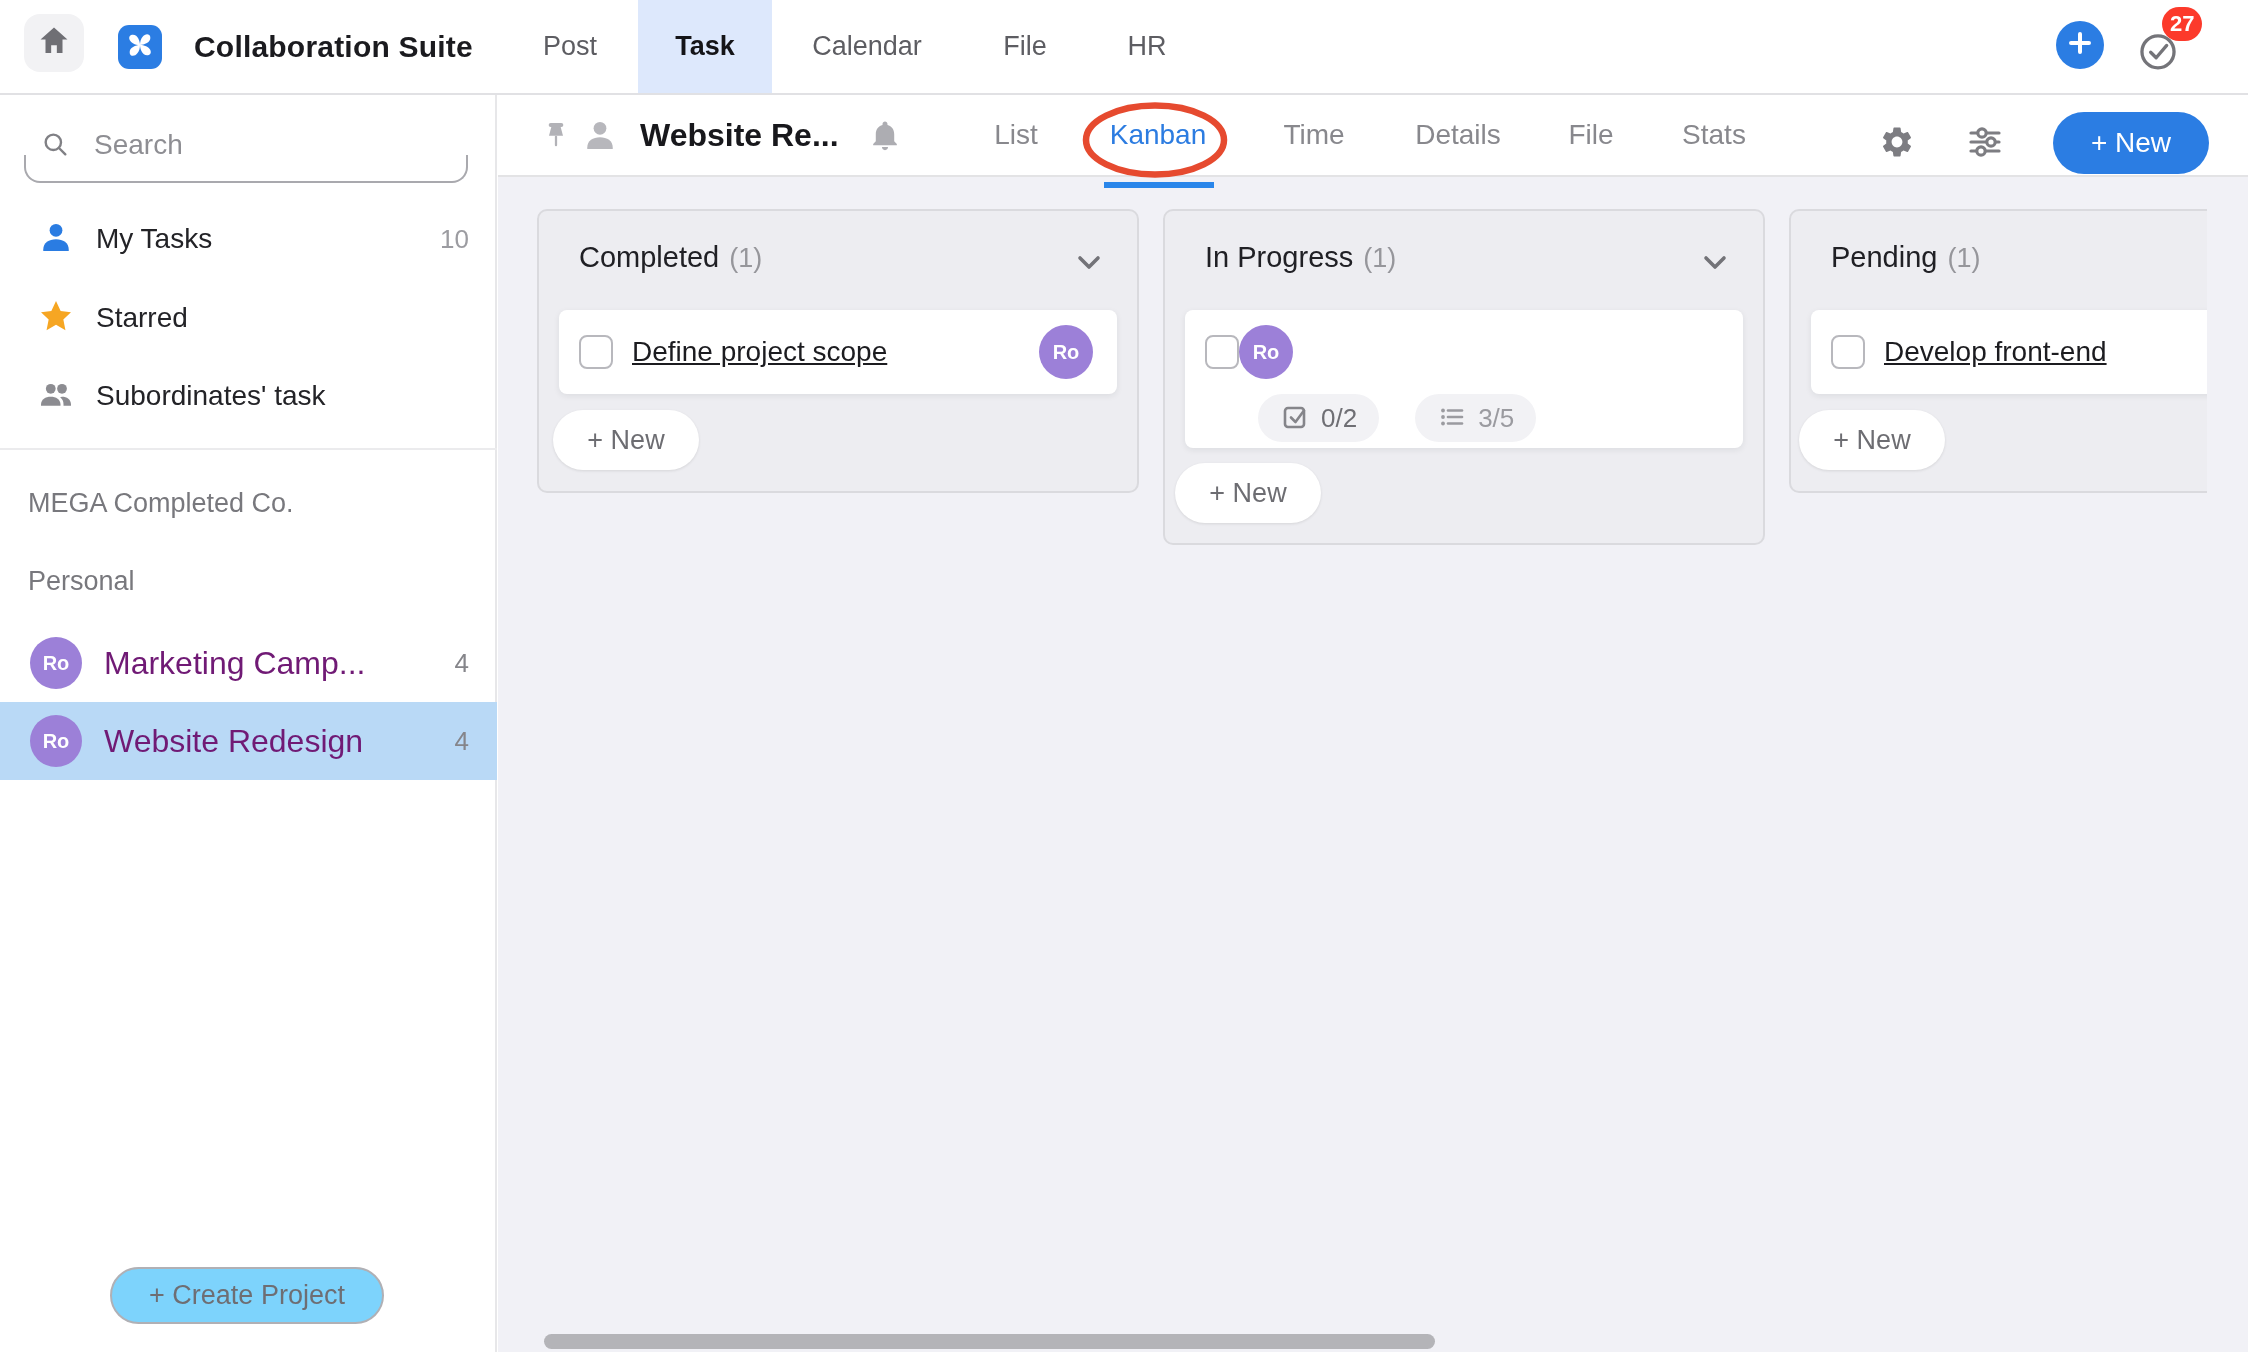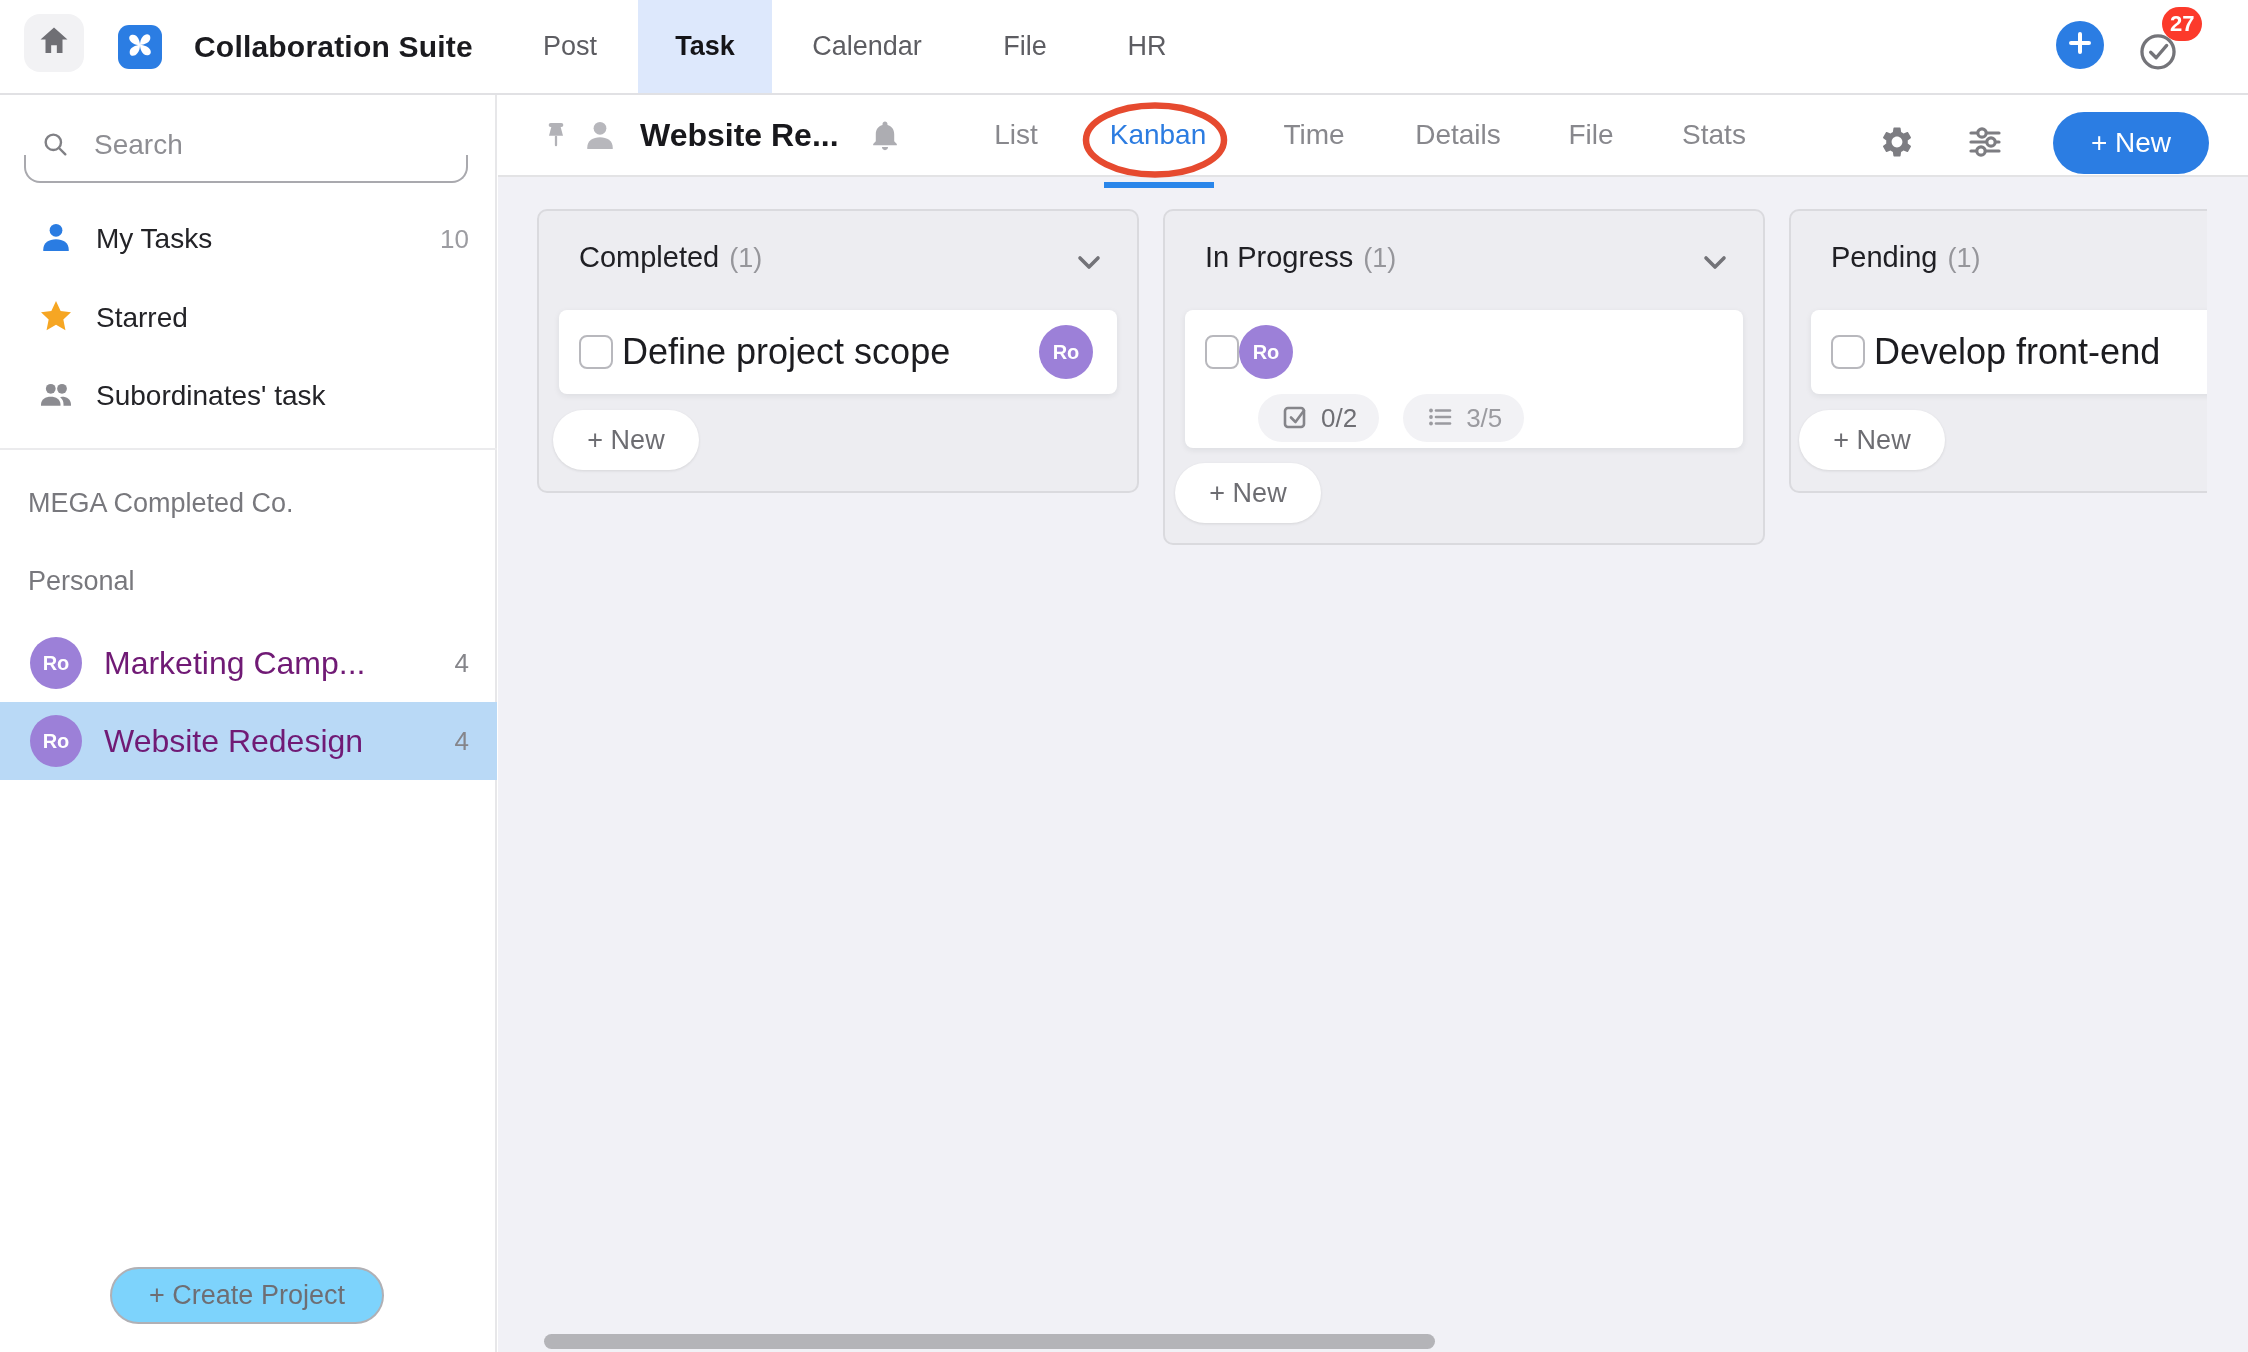--- a/index.html
+++ b/index.html
@@ -53,23 +53,23 @@
   .board{position:absolute;left:498px;top:177px;width:1750px;height:1175px;background:#f1f1f6;}
   .board-clip{position:absolute;left:0;top:0;width:1709px;height:1175px;overflow:hidden;}
   .kcol{position:absolute;top:32px;width:602px;background:#ededf1;border:2px solid #dadade;border-radius:10px;}
   .kcol-hdr{position:absolute;left:40px;top:30px;height:44px;display:flex;align-items:baseline;}
   .kcol-hdr .t{font-size:29px;color:#202025;}
   .kcol-hdr .c{font-size:27px;color:#96969b;margin-left:10px;}
   .kcol-chevron{position:absolute;right:34px;top:40px;width:28px;height:24px;cursor:pointer;}
   .kcard{position:absolute;left:20px;right:20px;top:99px;background:#fff;border-radius:8px;box-shadow:0 2px 6px rgba(31,35,41,.08);cursor:pointer;}
   .kcard-main{height:84px;display:flex;align-items:center;padding:0 24px 0 20px;}
   .kcheckbox{width:34px;height:34px;border:2px solid #b8b8bd;border-radius:8px;background:#fff;flex:none;cursor:pointer;}
-  .kcard-title{margin-left:9px;font-size:36px;color:#1c1c20;flex:1;white-space:nowrap;}
+  .kcard-title{margin-left:19px;font-size:28px;color:#1c1c20;flex:1;white-space:nowrap;text-decoration:underline;}
   .kavatar{width:54px;height:54px;border-radius:50%;background:#9c80d8;color:#fff;font-size:20px;font-weight:700;display:flex;align-items:center;justify-content:center;flex:none;}
-  .kbadges{display:flex;gap:24px;padding-left:73px;height:48px;align-items:flex-start;}
+  .kbadges{display:flex;gap:36px;padding-left:73px;height:48px;align-items:flex-start;}
   .kbadge{display:inline-flex;align-items:center;height:48px;border-radius:24px;background:#f2f2f5;padding:0 22px;gap:11px;}
   .kbadge .v1{font-size:26px;color:#6f6f74;}
   .kbadge .v2{font-size:26px;color:#9b9ba0;}
   .knew{position:absolute;width:146px;height:60px;border-radius:30px;background:#fff;box-shadow:0 1px 3px rgba(0,0,0,.10);display:flex;align-items:center;justify-content:center;font-size:27px;color:#6d6d72;cursor:pointer;}
   .hscroll-thumb{position:absolute;left:46px;top:1157px;width:891px;height:15px;border-radius:8px;background:#b4b4b8;cursor:grab;}
 </style>
 </head>
 <body>
 
 <div id="app">

